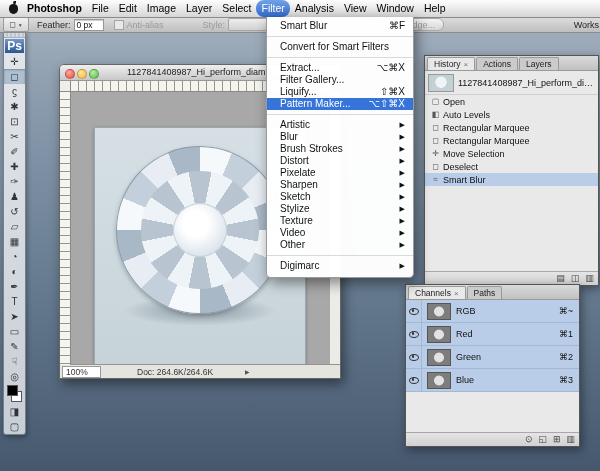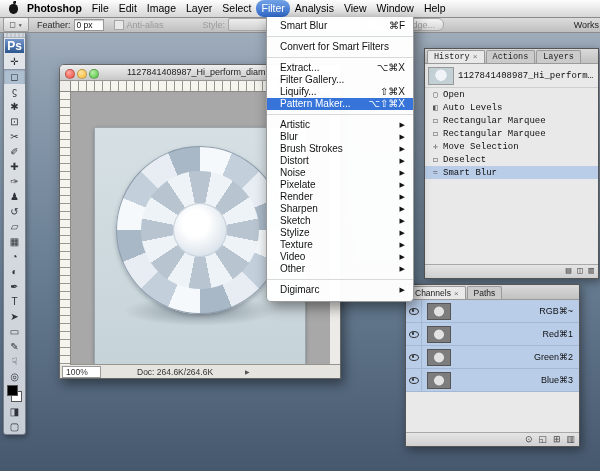--- a/index.html
+++ b/index.html
@@ -122,21 +122,21 @@
   .h-row{height:13px;display:flex;align-items:center;padding-left:3px;white-space:nowrap;}
   .h-row.selected{background:#b9cde9;}
   .h-ico{width:15px;text-align:center;font-size:8px;color:#555;flex:none;}
   
   .c-row{height:22px;display:flex;align-items:center;background:#b9cde9;border-bottom:1px solid #a2b8d5;}
   .c-eye{width:15px;height:22px;border-right:1px solid #a2b8d5;display:flex;align-items:center;justify-content:center;flex:none;}
   .eye{width:8px;height:5px;border:1px solid #333;border-radius:50%;position:relative;}
   .eye::after{content:"";position:absolute;left:2px;top:0.5px;width:2.5px;height:2.5px;background:#333;border-radius:50%;}
   .c-thumb{width:22px;height:15px;margin:0 5px;border:1px solid #555;flex:none;
     background:#787878;background-image:radial-gradient(circle at 50% 50%,#e2e2e2 0 34%,#7d7d7d 40%);}
-  .c-name{flex:1;text-align:right;}
+  .c-name{flex:1;}
   .c-sc{margin-right:6px;}
 </style>
 </head>
 <body>
 
 <div class="menubar">
   <span class="apple-wrap">
       <span class="apple-shape"></span>
     </span>
   <span class="mb-item bold">Photoshop</span>
@@ -268,32 +268,24 @@
     </div>
   <div class="fm-item">
       <span>Brush Strokes</span>
       <span class="fm-arrow">▶</span>
     </div>
   <div class="fm-item">
       <span>Distort</span>
       <span class="fm-arrow">▶</span>
     </div>
   <div class="fm-item">
-      <span>Noise</span>
-      <span class="fm-arrow">▶</span>
-    </div>
-  <div class="fm-item">
       <span>Pixelate</span>
       <span class="fm-arrow">▶</span>
     </div>
   <div class="fm-item">
-      <span>Render</span>
-      <span class="fm-arrow">▶</span>
-    </div>
-  <div class="fm-item">
       <span>Sharpen</span>
       <span class="fm-arrow">▶</span>
     </div>
   <div class="fm-item">
       <span>Sketch</span>
       <span class="fm-arrow">▶</span>
     </div>
   <div class="fm-item">
       <span>Stylize</span>
       <span class="fm-arrow">▶</span>
@@ -310,21 +302,21 @@
       <span>Other</span>
       <span class="fm-arrow">▶</span>
     </div>
   <div class="fm-sep"></div>
   <div class="fm-item">
       <span>Digimarc</span>
       <span class="fm-arrow">▶</span>
     </div>
 </div>
 
-<div class="panel" style="left:424px;top:48px;width:173px;height:229px;font-family:Liberation Mono, monospace;">
+<div class="panel" style="left:424px;top:55px;width:173px;height:229px;">
   <div class="p-tabs">
     <span class="p-tab active"><span>History</span><span class="tab-x">×</span></span>
     <span class="p-tab">Actions</span>
     <span class="p-tab">Layers</span>
   </div>
   <div class="h-snap">
     <span class="h-thumb"></span>
     <span class="h-snap-label">1127841408987_Hi_perform_diamond</span>
   </div>
   <div class="h-row">

